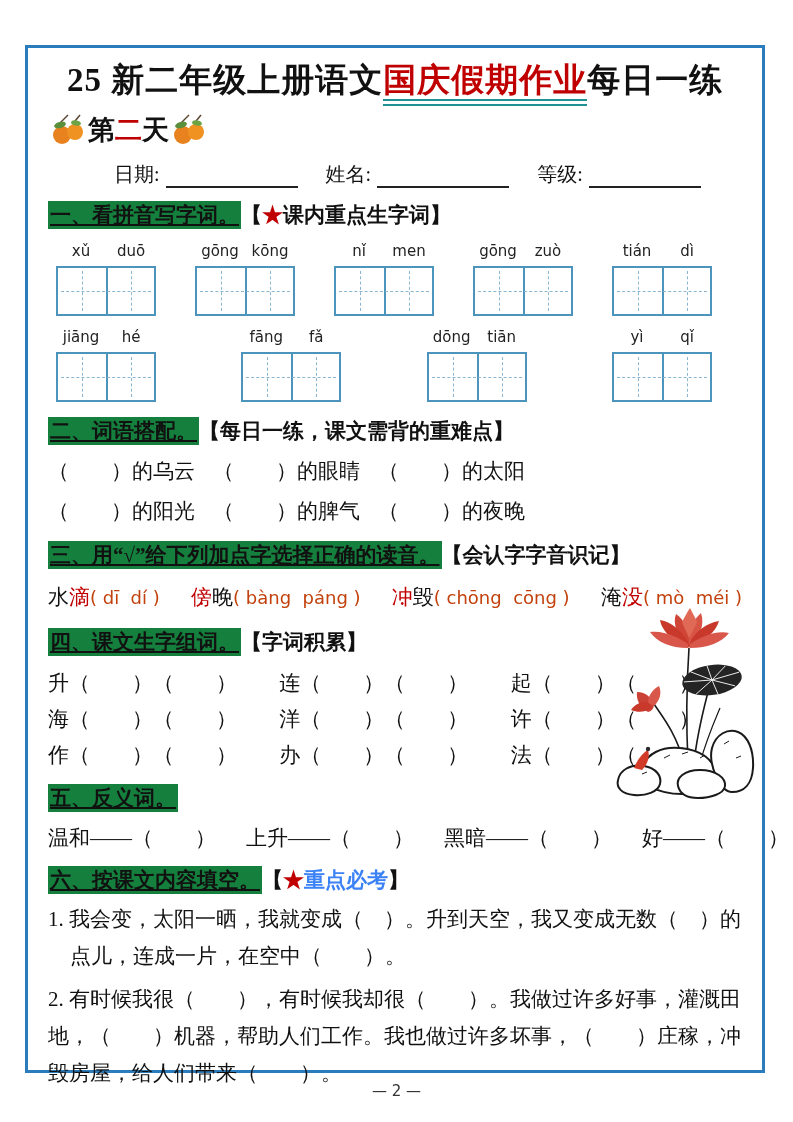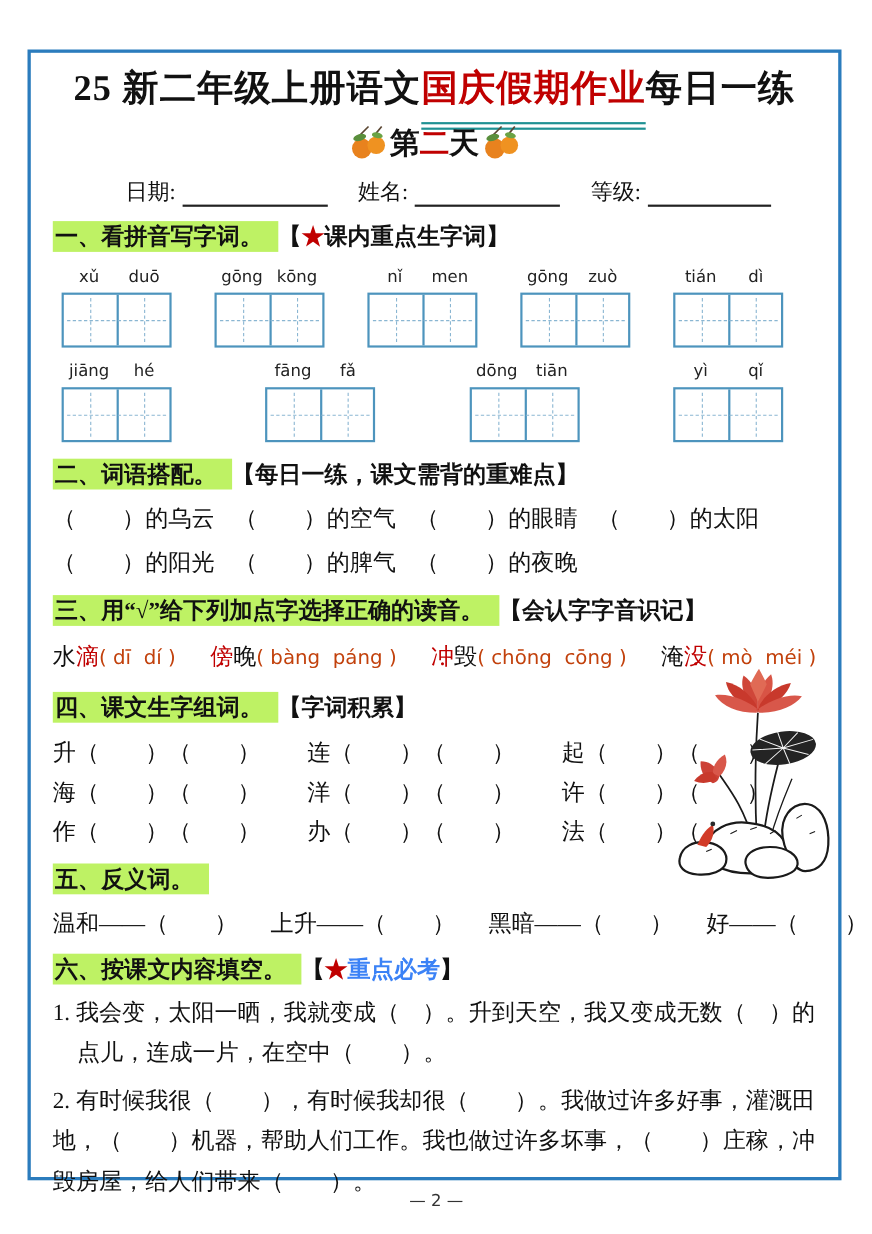--- a/index.html
+++ b/index.html
@@ -6,32 +6,32 @@
   html,body { width:793px; height:1122px; background:#ffffff; }
   body { position:relative; font-family:"Liberation Serif","DejaVu Serif",serif; color:#111; }
 
   .frame {
     position:absolute; left:25px; top:45px; width:740px; height:1028px;
     border:3px solid #2b7cbd; background:#fff; padding:8px 20px 0 20px;
   }
 
   
   .title { text-align:center; font-size:33px; font-weight:bold; letter-spacing:1px; margin-top:2px; white-space:nowrap; }
-  .title .red-part { color:#c00000; border-bottom:7px double #1f9193; padding-bottom:12px; }
-  .day-line { margin-top:9px; display:flex; justify-content:center; align-items:center; 
+  .title .red-part { color:#c00000; border-bottom:7px double #1f9193; padding-bottom:1px; }
+  .day-line { margin-top:9px; display:flex; align-items:center; 
               font-size:27px; font-weight:bold; }
   .day-line .red { color:#c00000; }
   .info-row { margin-top:13px; padding-left:66px; font-size:20px; display:flex; align-items:flex-end; }
   .info-item { display:flex; align-items:flex-end; margin-right:28px; }
   .uline { display:inline-block; border-bottom:2px solid #222; height:22px; margin-left:6px; }
   .uline.w1 { width:132px; } .uline.w2 { width:132px; } .uline.w3 { width:112px; }
 
   
   .sec-head { font-size:21px; font-weight:bold; line-height:30px; }
-  .hl { background:#bef264; padding:2px 14px 2px 2px; }
+  .hl { background:#15803d; padding:2px 2px 2px 2px;text-decoration:underline; }
   .tag { font-weight:bold; }
   .star { color:#c00000; }
   .tag-red { color:#3b82f6; }
 
   
   .grid-row { display:flex; justify-content:space-between; padding:0 8px; margin-top:12px; }
   .word-group { width:122px; }
   .py-row { display:flex; }
   .py { width:50px; text-align:center; font-family:"DejaVu Sans",sans-serif; font-size:15px; color:#222; height:24px; }
   .pair { display:flex; position:relative; border:2px solid #4d94bd; width:100px; height:50px; background:#fff; }
@@ -211,21 +211,20 @@
           <div class="cell"></div>
         </div>
     </div>
   </div>
 
   <div class="sec-head mt14">
     <span class="hl">二、词语搭配。</span><span class="tag">【每日一练，课文需背的重难点】</span>
   </div>
   <div class="t-row gap18 mt8">
     <span>（　　）的乌云</span>
-    <span>（　　）的空气</span>
     <span>（　　）的眼睛</span>
     <span>（　　）的太阳</span>
   </div>
   <div class="t-row gap18 mt6">
     <span>（　　）的阳光</span>
     <span>（　　）的脾气</span>
     <span>（　　）的夜晚</span>
   </div>
 
   <div class="sec-head mt12">

